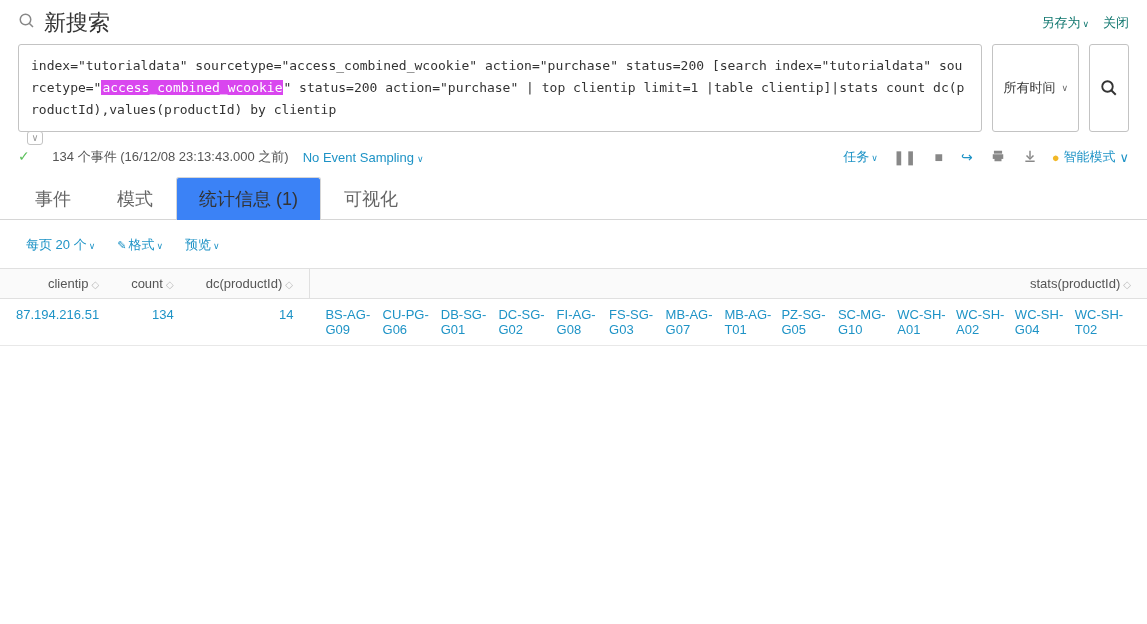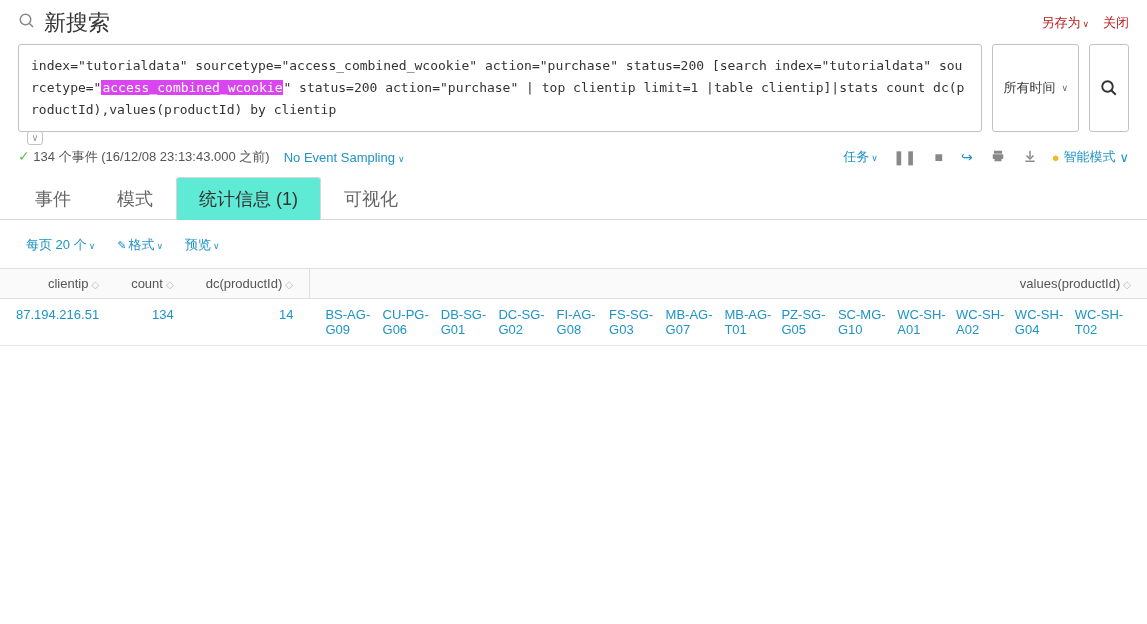--- a/index.html
+++ b/index.html
@@ -13,21 +13,21 @@
     .header-row {
       display: flex;
       align-items: center;
       justify-content: space-between;
       padding: 8px 18px 6px 18px;
     }
     .title-group { display: flex; align-items: center; gap: 8px; }
     .title-icon { color: #888; font-size: 18px; }
     .title-text { font-size: 22px; font-weight: 400; color: #333; }
     .header-links { display: flex; gap: 14px; font-size: 13px; }
-    .header-links span { color: #b91c1c; cursor: pointer; }
+    .header-links span { color: #0f766e; cursor: pointer; }
     .header-links .chev { font-size: 9px; margin-left: 2px; }
 
     .search-row {
       display: flex;
       align-items: stretch;
       padding: 0 18px 6px 18px;
       gap: 10px;
     }
     .search-box {
       flex: 1;
@@ -88,21 +88,21 @@
 
     .status-row {
       display: flex;
       align-items: center;
       justify-content: space-between;
       padding: 10px 18px 6px 18px;
       font-size: 13px;
     }
     .status-left { display: flex; align-items: center; gap: 14px; }
     .check-icon { color: #5cc05c; font-size: 14px; }
-    .event-count { color: #555; }
+    .event-count { color: #555; margin-left: 19px; }
     .sampling { color: #1e93c6; cursor: pointer; }
     .sampling .chev { font-size: 9px; margin-left: 3px; }
     .status-right { display: flex; align-items: center; gap: 12px; }
     .tasks { color: #1e93c6; cursor: pointer; }
     .tasks .chev { font-size: 9px; margin-left: 2px; }
     .icon-btn { color: #888; font-size: 14px; cursor: pointer; padding: 0 3px; }
     .icon-btn.share { color: #1e93c6; }
     .smart-mode { color: #1e93c6; cursor: pointer; display: flex; align-items: center; gap: 4px; }
     .bulb { color: #f2b827; font-size: 13px; }
 
@@ -117,21 +117,21 @@
       font-size: 18px;
       color: #666;
       border: 1px solid transparent;
       border-bottom: none;
       cursor: pointer;
       position: relative;
       top: 1px;
     }
     .tab.active {
       border-color: #d6d6d6;
-      background: #5eead4;
+      background: #3b82f6;
       border-radius: 3px 3px 0 0;
       color: #333;
     }
 
     .toolbar-row {
       display: flex;
       gap: 22px;
       padding: 16px 26px 14px 26px;
       font-size: 13px;
     }
@@ -247,21 +247,21 @@
   <span class="toolbar-item"><span class="pencil">✎</span><span>格式</span><span class="chev">∨</span></span>
   <span class="toolbar-item"><span>预览</span><span class="chev">∨</span></span>
 </div>
 
 <table class="results-table">
   <thead>
     <tr>
       <th><span>clientip</span><span class="sort-icon">◇</span></th>
       <th class="num"><span>count</span><span class="sort-icon">◇</span></th>
       <th class="num"><span>dc(productId)</span><span class="sort-icon">◇</span></th>
-      <th class="divider-left"><span>values(productId)</span><span class="sort-icon">◇</span></th>
+      <th class="divider-left"><span>stats(productId)</span><span class="sort-icon">◇</span></th>
     </tr>
   </thead>
   <tbody>
     <tr>
       <td><span class="link-text">87.194.216.51</span></td>
       <td class="num"><span class="link-text">134</span></td>
       <td class="num"><span class="link-text">14</span></td>
       <td>
         <div class="val-list" id="values-list">
             <span>BS-AG-G09</span>

